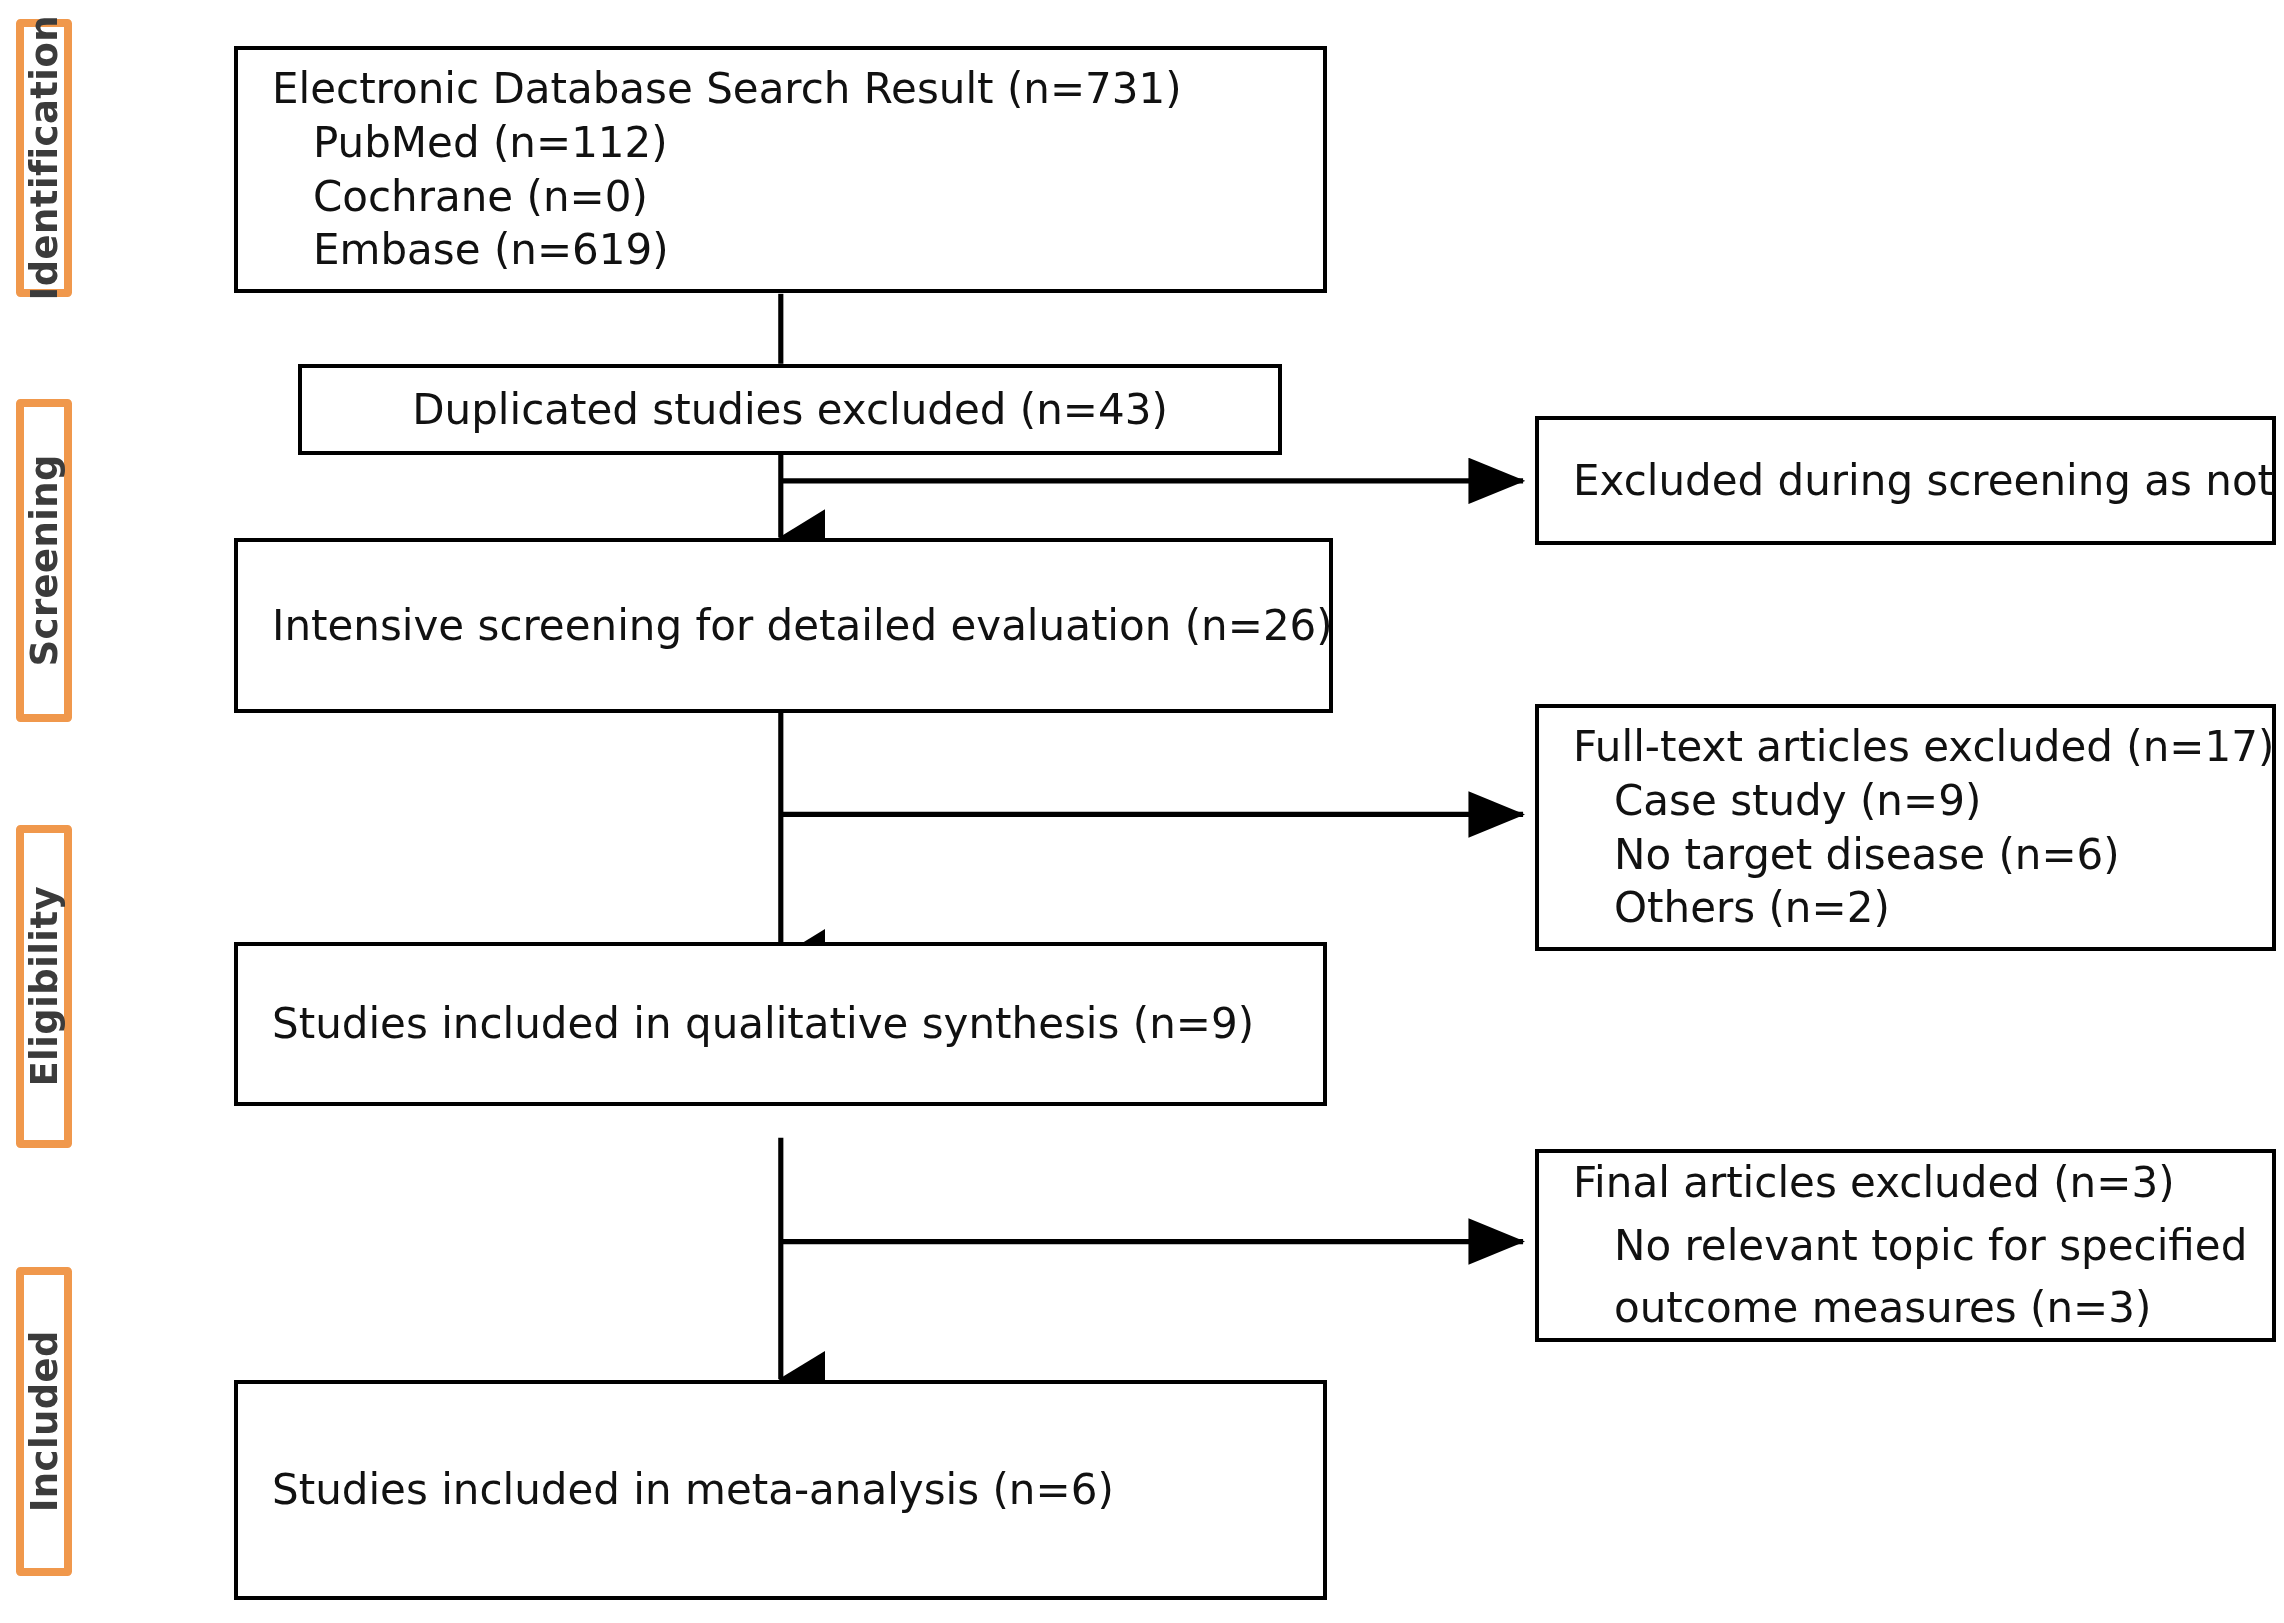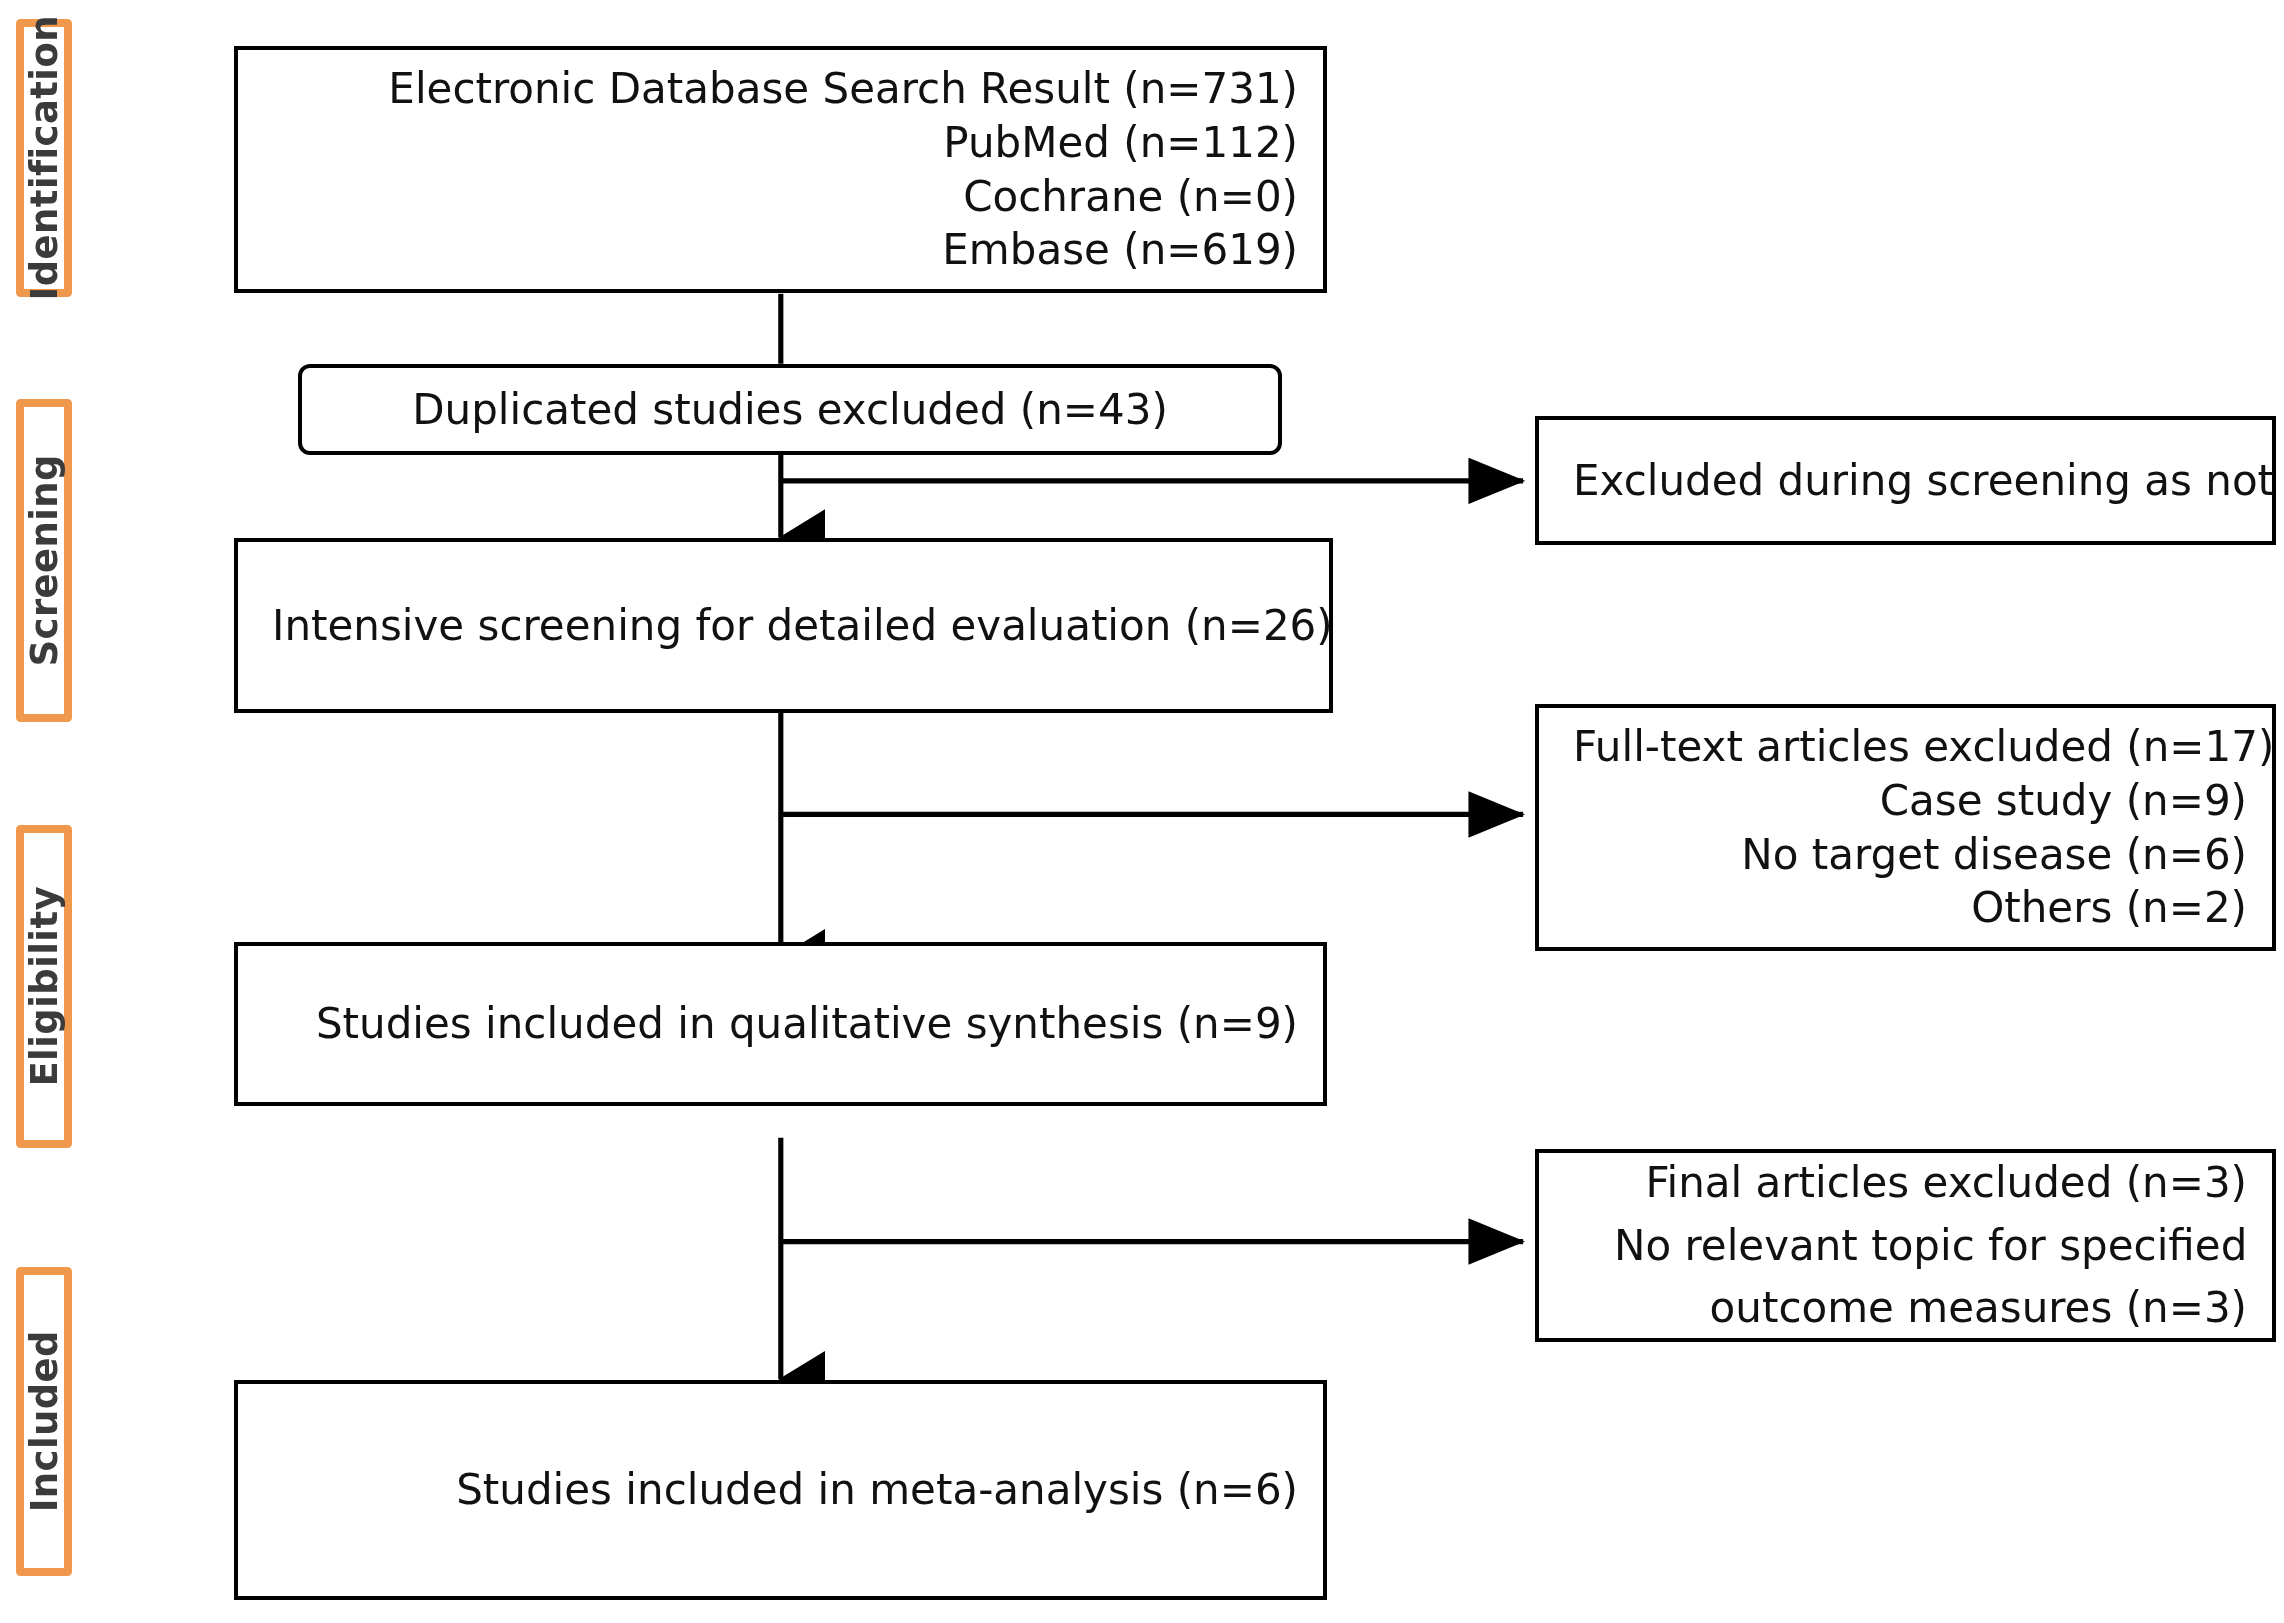--- a/index.html
+++ b/index.html
@@ -55,27 +55,25 @@
     position: absolute;
     box-sizing: border-box;
     background: #ffffff;
     border: 4.4px solid #000000;
     display: flex;
     flex-direction: column;
     justify-content: center;
   }
   .flow-box.pad-left {
     padding-left: 34px;
-    padding-right: 25px;
-    text-align: right;
+    padding-right: 2px;
   }
   .flow-box.pad-center {
     padding-left: 17.7px;
     padding-right: 17.7px;
-    border-radius: 12px;
   }
   .flow-box .line {
     font-family: "DejaVu Sans", sans-serif;
     font-size: 42px;
     line-height: 1.28;
     color: #111111;
     white-space: nowrap;
   }
   .flow-box .line.indent {
     padding-left: 41px;

